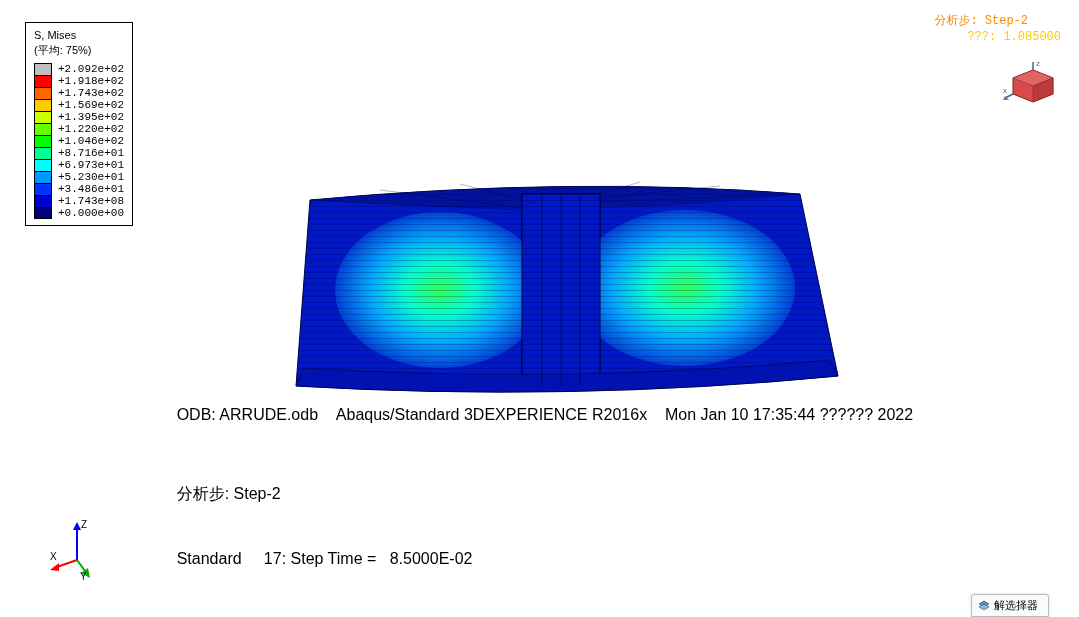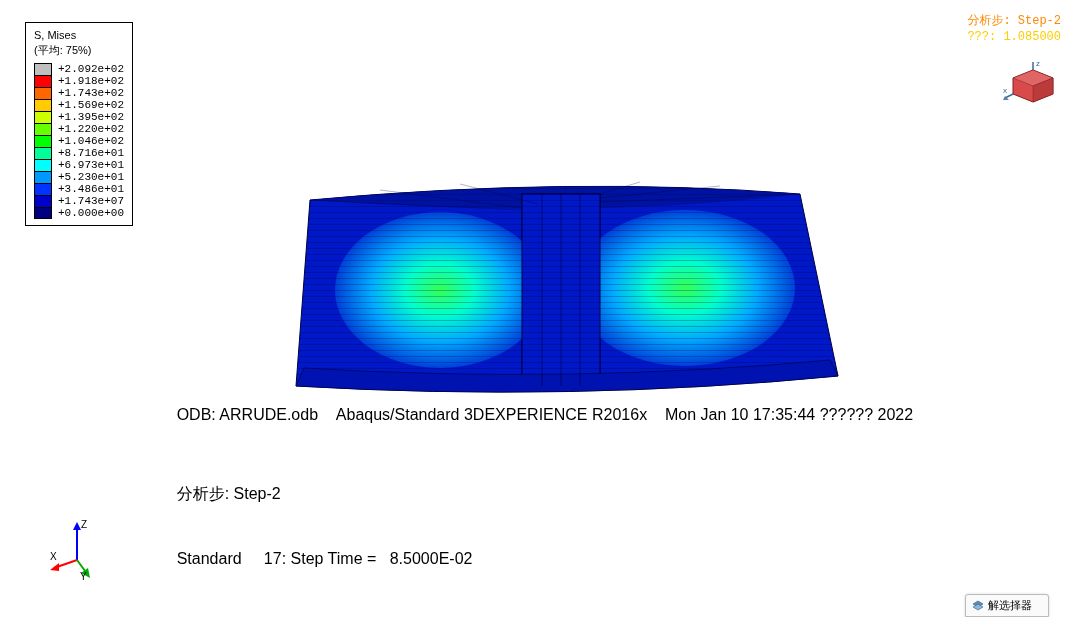--- a/index.html
+++ b/index.html
@@ -46,21 +46,21 @@
 .status-corner {
   position: absolute;
   top: 14px;
   right: 18px;
   text-align: left;
   font-size: 12px;
   font-family: "Courier New", monospace;
   line-height: 1.3;
 }
 .status-line1 { color: #ff8800; }
-.status-line2 { color: #ffcc00; }
+.status-line2 { color: #ffcc00; margin-left: 33px; }
 
 
 .view-triad {
   position: absolute;
   top: 60px;
   right: 16px;
   width: 60px;
   height: 45px;
 }
 
@@ -97,21 +97,21 @@
 .spacer { height: 14px; }
 
 
 .mini-popup {
   position: absolute;
   bottom: 0px;
   right: 30px;
   border: 1px solid #bbb;
   background: #fafafa;
   font-size: 11px;
-  padding: 3px 16px 3px 6px;
+  padding: 3px 10px 3px 6px;
   border-radius: 3px 3px 0 0;
   display: flex;
   align-items: center;
   gap: 4px;
   box-shadow: 0 0 3px rgba(0,0,0,0.15);
 }
 .mini-popup .ic {
   width: 12px; height: 12px;
   display: inline-block;
 }
@@ -164,21 +164,21 @@
         <div class="legend-row">
           <div class="legend-swatch" style="background: rgb(0, 153, 255);"></div>
           <div class="legend-val">+5.230e+01</div>
         </div>
         <div class="legend-row">
           <div class="legend-swatch" style="background: rgb(0, 51, 255);"></div>
           <div class="legend-val">+3.486e+01</div>
         </div>
         <div class="legend-row">
           <div class="legend-swatch" style="background: rgb(0, 0, 204);"></div>
-          <div class="legend-val">+1.743e+07</div>
+          <div class="legend-val">+1.743e+08</div>
         </div>
         <div class="legend-row">
           <div class="legend-swatch" style="background: rgb(0, 0, 128);"></div>
           <div class="legend-val">+0.000e+00</div>
         </div>
       </div>
   </div>
 
   <div class="status-corner">
     <div class="status-line1">

